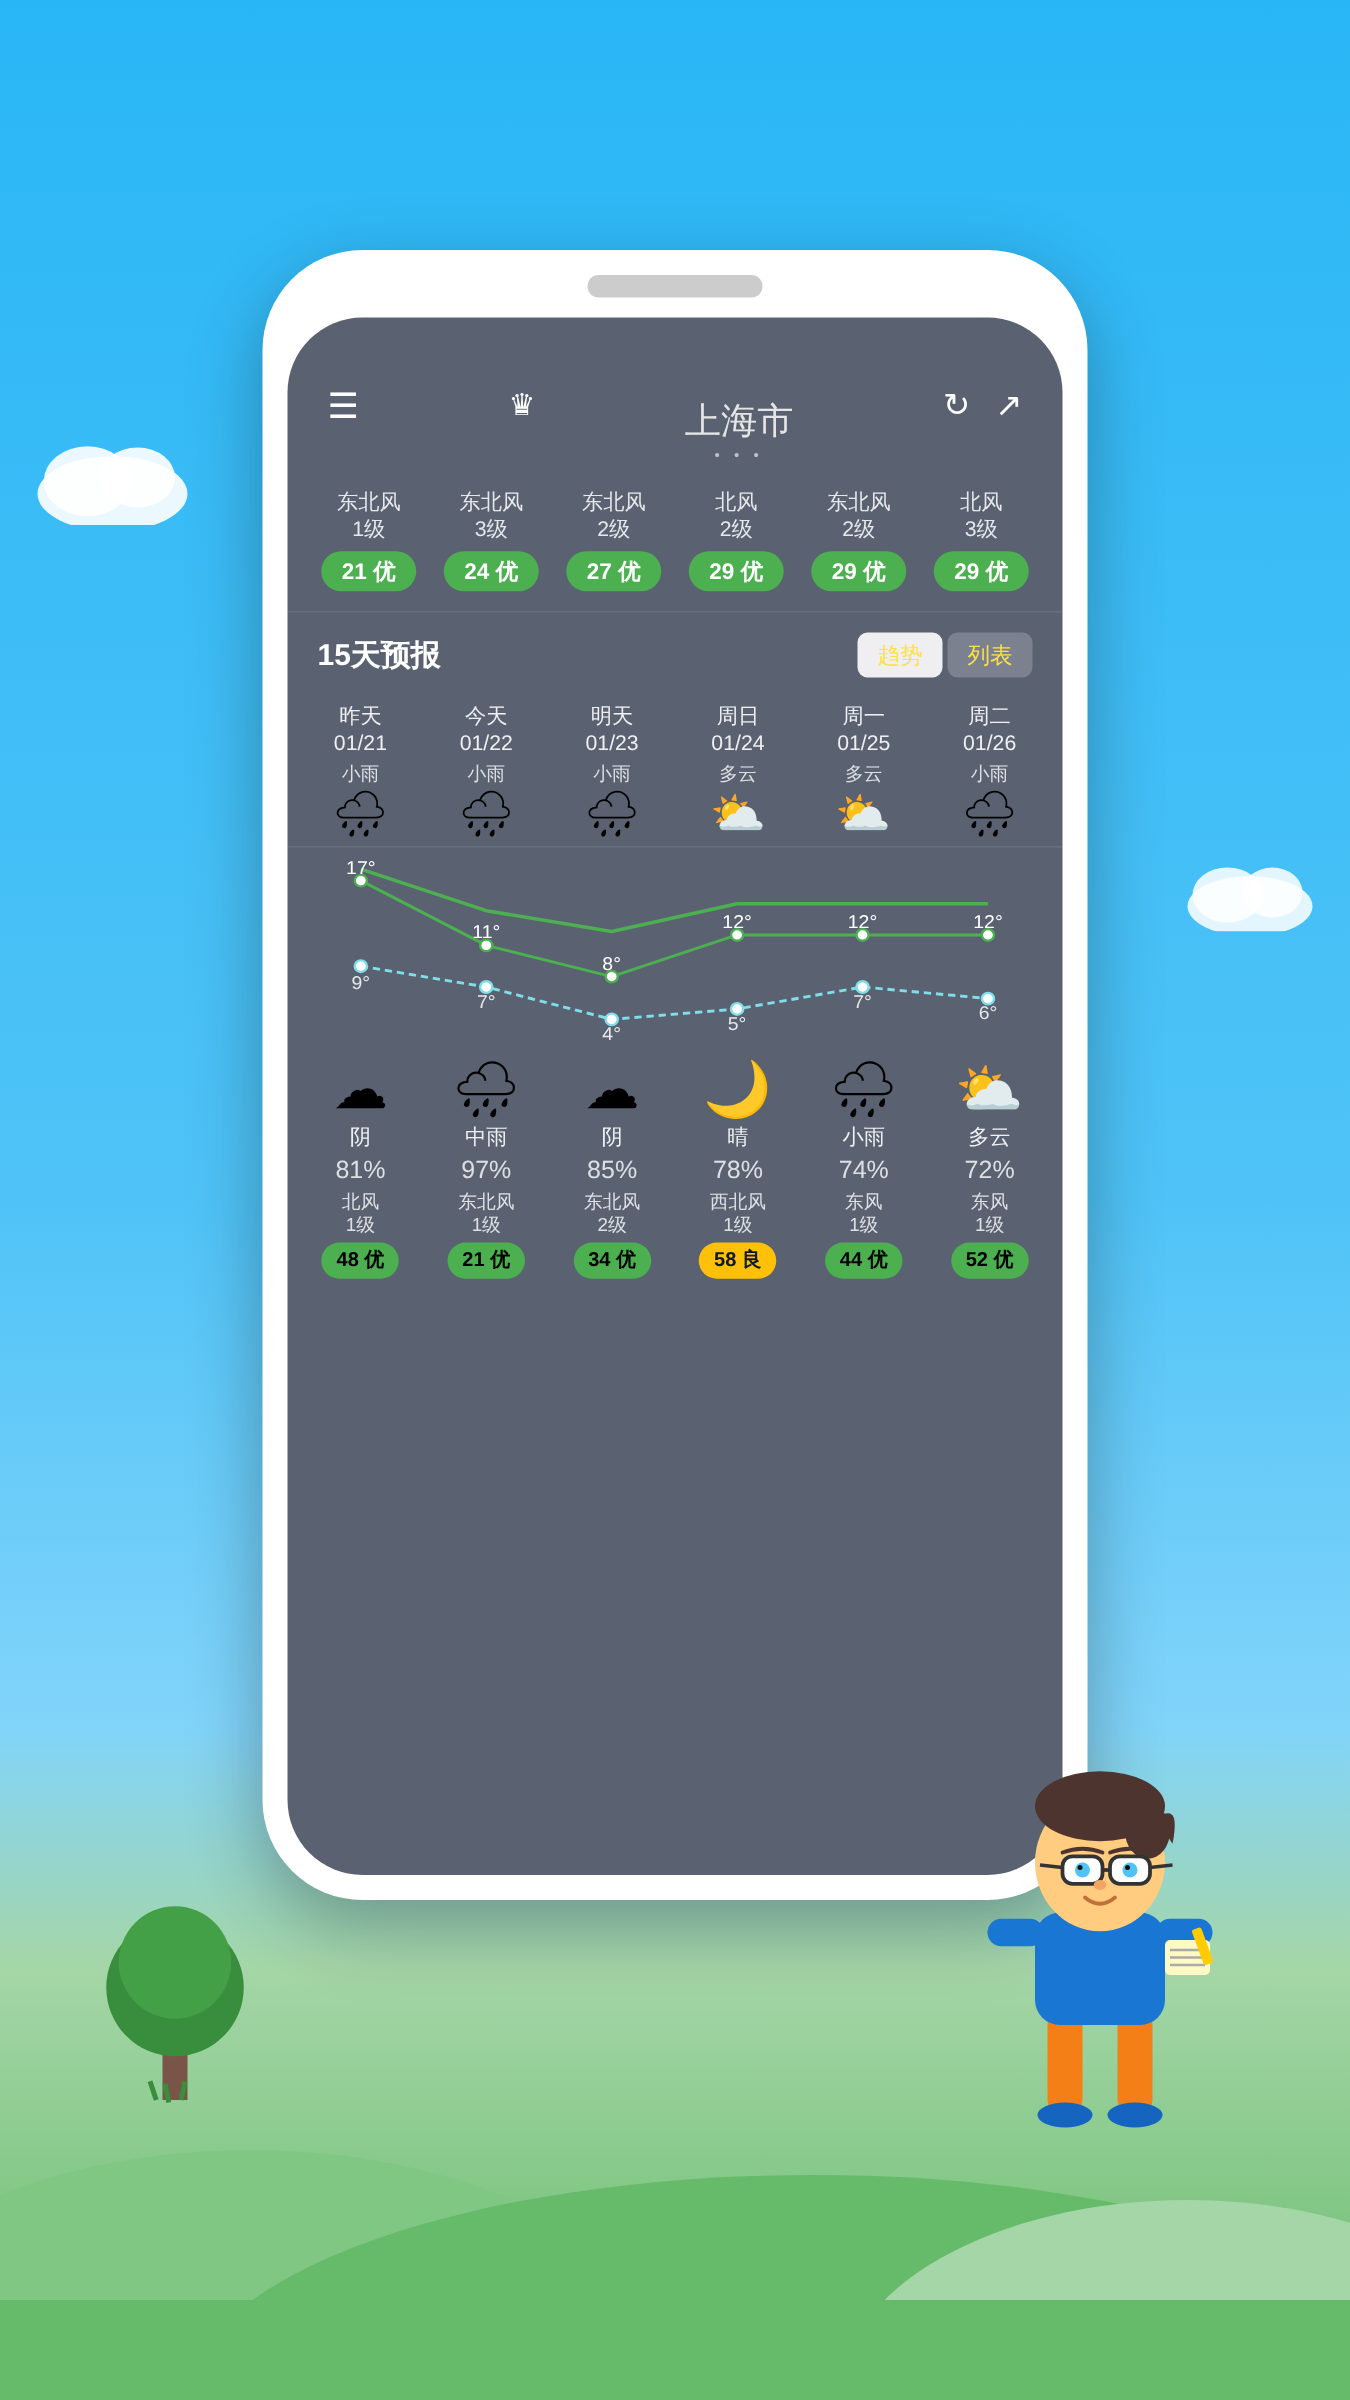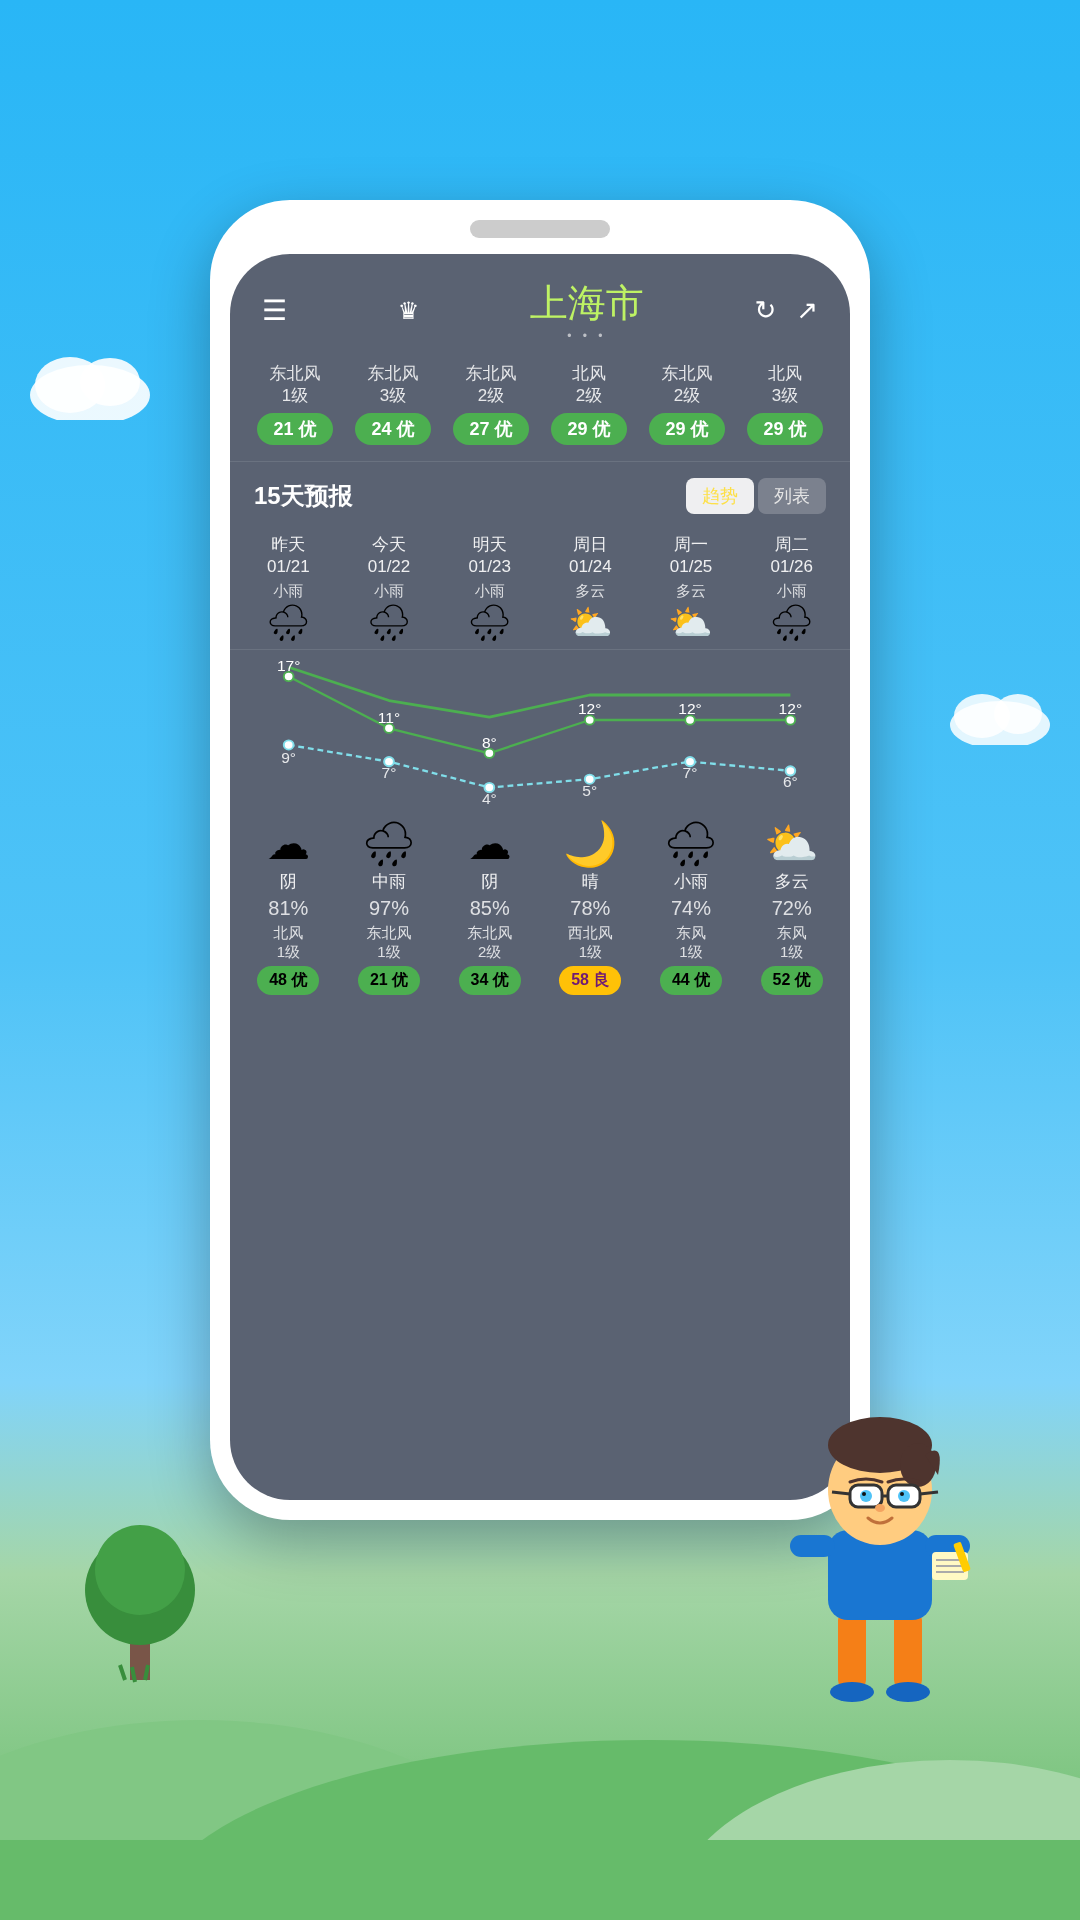--- a/index.html
+++ b/index.html
@@ -78,23 +78,24 @@
       align-items: center;
       justify-content: space-between;
       padding: 24px 32px 12px;
       color: white;
     }
     .header-icon {
       font-size: 28px;
       color: white;
     }
     .header-city {
-      font-size: 38px;
-      color: #bef264;
+      font-size: 29px;
+      color: #e5e5e5;
       text-align: center;
+      margin-top: 39px;
     }
     .header-dots {
       font-size: 12px;
       color: rgba(255,255,255,0.6);
       text-align: center;
       letter-spacing: 4px;
     }
     .header-actions {
       display: flex;
       gap: 20px;
@@ -147,21 +148,21 @@
       color: white;
       font-size: 24px;
       font-weight: bold;
     }
     .forecast-tabs {
       display: flex;
       gap: 4px;
     }
     .forecast-tab {
       background: rgba(255,255,255,0.2);
-      color: #e5e5e5;
+      color: #fde047;
       border-radius: 8px;
       padding: 6px 16px;
       font-size: 18px;
       cursor: pointer;
     }
     .forecast-tab.active {
       background: rgba(255,255,255,0.9);
       color: #fde047;
     }
 
@@ -235,21 +236,21 @@
     .bottom-badge {
       border-radius: 20px;
       padding: 4px 12px;
       font-size: 16px;
       font-weight: bold;
       color: #000000;
       background: #4caf50;
     }
     .bottom-badge.yellow {
       background: #ffc107;
-      color: #701a75;
+      color: #0f172a;
     }
 
     
     .hills {
       position: absolute;
       bottom: 0;
       left: 0;
       width: 100%;
       height: 320px;
     }

